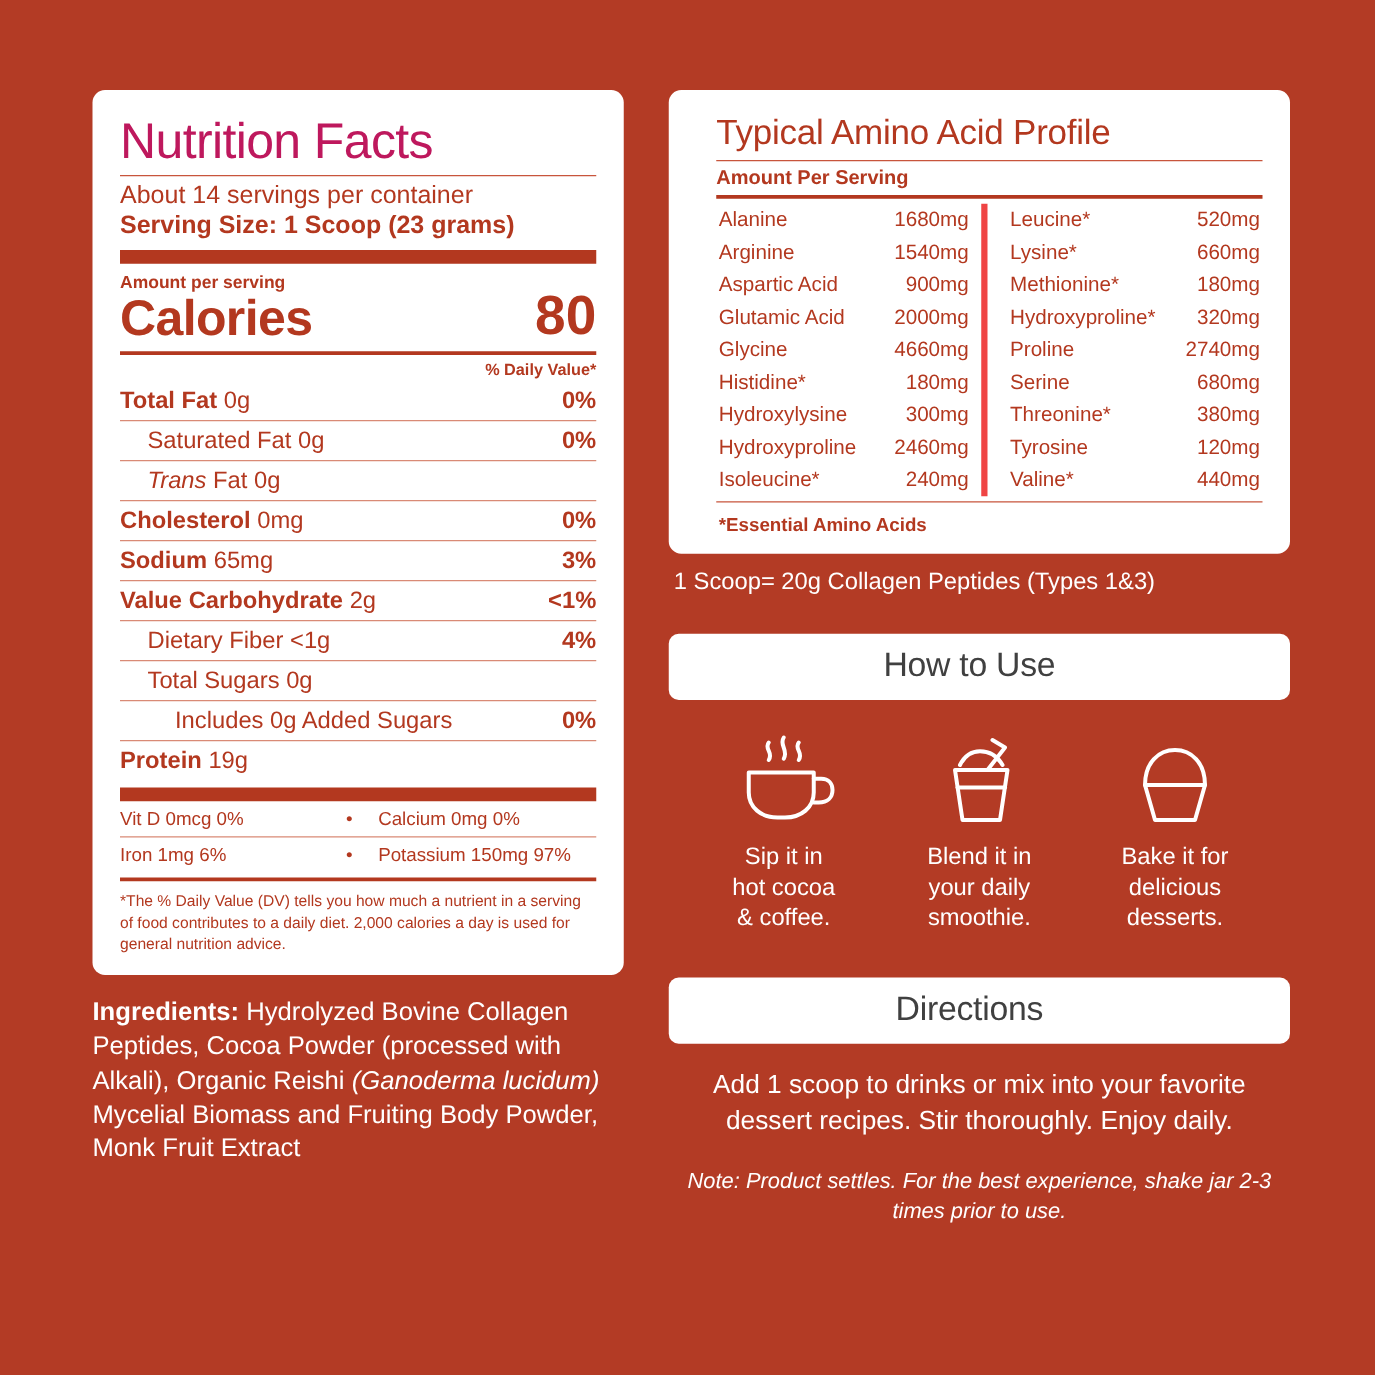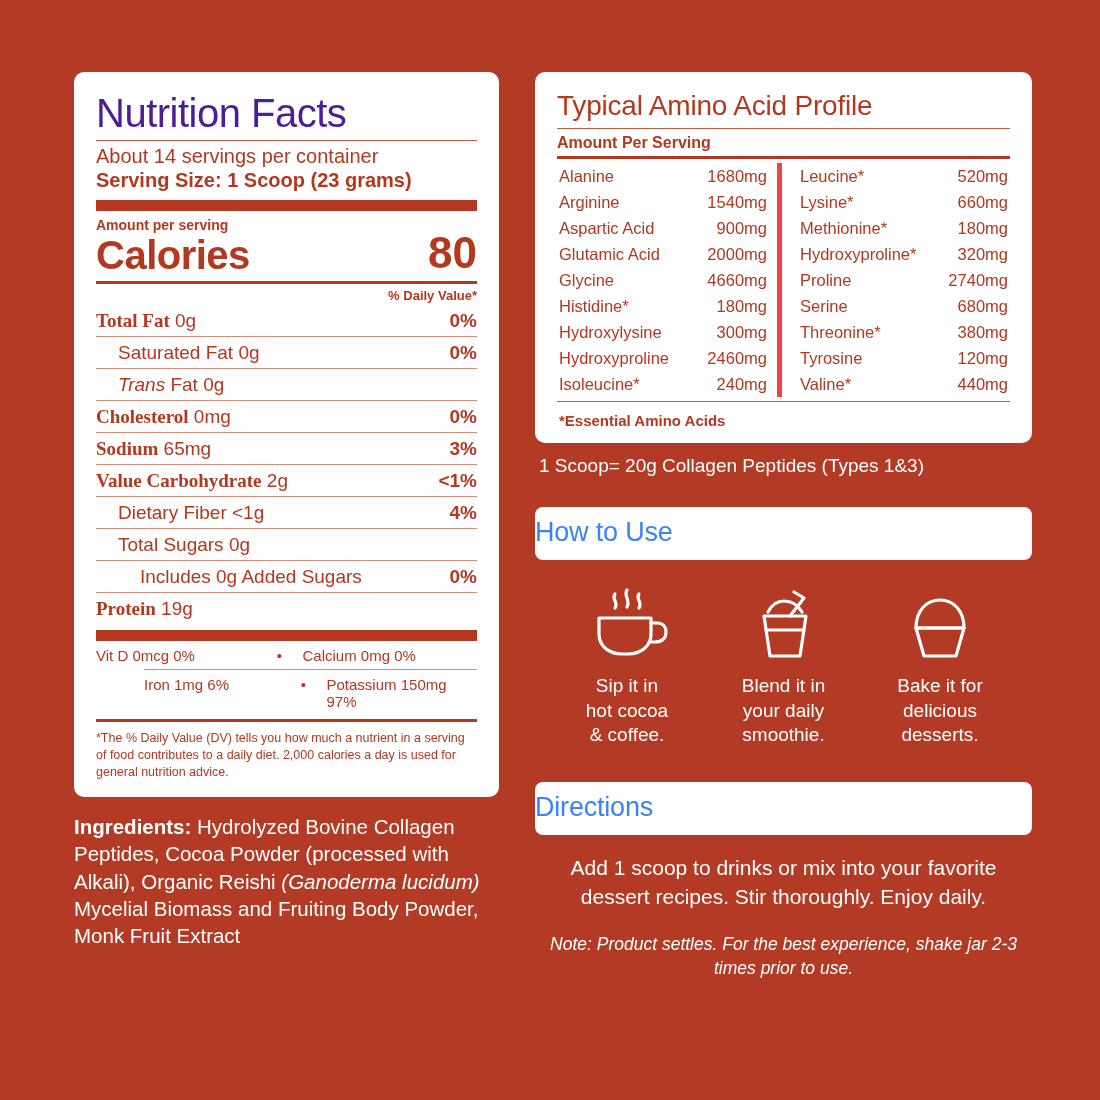--- a/index.html
+++ b/index.html
@@ -35,21 +35,21 @@
   .nf {
     padding: 20px 22px 16px 22px;
     box-sizing: border-box;
   }
   .nf-title {
     font-size: 40px;
     font-weight: 400;
     letter-spacing: -0.5px;
     line-height: 1.05;
     margin: 0 0 6px 0;
-    color: #4c1d95;
+    color: #be185d;
   }
   .rule-thin { height: 1px; background: #c8553c; margin: 4px 0; }
   .rule-med { height: 3px; background: #b3381f; margin: 4px 0; }
   .rule-thick { height: 11px; background: #b3381f; margin: 8px 0 0 0; }
   .rule-thick2 { height: 11px; background: #b3381f; margin: 6px 0 0 0; }
 
   .servings {
     font-size: 20px;
     margin: 2px 0 1px 0;
     color: #b3381f;
@@ -92,21 +92,21 @@
     display: flex;
     justify-content: space-between;
     align-items: baseline;
     font-size: 19px;
     padding: 5px 0 4px 0;
     border-top: 1px solid #d4asdf;
     border-top: 1px solid #d98a76;
   }
   .nf-line:first-of-type { border-top: none; }
   .nf-line .name { }
-  .nf-line .name b { font-weight: bold; font-family: Liberation Serif, serif; }
+  .nf-line .name b { font-weight: bold; }
   .nf-line .val { font-weight: bold; font-size: 19px; }
   .indent1 { padding-left: 22px; }
   .indent2 { padding-left: 44px; }
 
   .vit-grid {
     display: flex;
     font-size: 15px;
     padding: 6px 0 5px 0;
     align-items: baseline;
   }
@@ -126,21 +126,21 @@
     margin-top: 16px;
     font-size: 20.5px;
     line-height: 1.33;
     color: #ffffff;
   }
   .ingredients b { font-weight: bold; }
   .ingredients i { font-style: italic; }
 
   
   .aa {
-    padding: 18px 22px 14px 22px;
+    padding: 18px 22px 14px 38px;
     box-sizing: border-box;
   }
   .aa-title {
     font-size: 28px;
     margin: 0 0 6px 0;
     font-weight: 400;
     letter-spacing: -0.2px;
   }
   .aa-sub {
     font-size: 16px;
@@ -172,22 +172,22 @@
   .scoop-note {
     font-size: 19px;
     color: #ffffff;
     margin: 12px 0 0 4px;
   }
 
   
   .banner {
     background: #ffffff;
     border-radius: 8px;
-    color: #3b82f6;
-    text-align: left;
+    color: #404040;
+    text-align: center;
     font-size: 27px;
     padding: 10px 16px 12px 0;
     letter-spacing: -0.2px;
   }
   .how-wrap { margin-top: 30px; }
   .icons-row {
     display: flex;
     justify-content: space-between;
     margin-top: 24px;
     padding: 0 22px;
@@ -292,21 +292,21 @@
         </div>
 
       <div class="rule-thick2"></div>
 
       <div id="vit-rows">
           <div class="vit-grid">
             <div class="cell">Vit D 0mcg 0%</div>
             <div class="dot">•</div>
             <div class="cell right">Calcium 0mg 0%</div>
           </div>
-          <div class="vit-grid" style="border-top: 1px solid rgb(217, 138, 118); margin-left: 48px;">
+          <div class="vit-grid" style="border-top: 1px solid rgb(217, 138, 118);">
             <div class="cell">Iron 1mg 6%</div>
             <div class="dot">•</div>
             <div class="cell right">Potassium 150mg 97%</div>
           </div>
         </div>
 
       <div class="footnote">*The % Daily Value (DV) tells you how much a nutrient in a serving of food contributes to a daily diet. 2,000 calories a day is used for general nutrition advice.</div>
     </div>
 
     <div class="ingredients">

